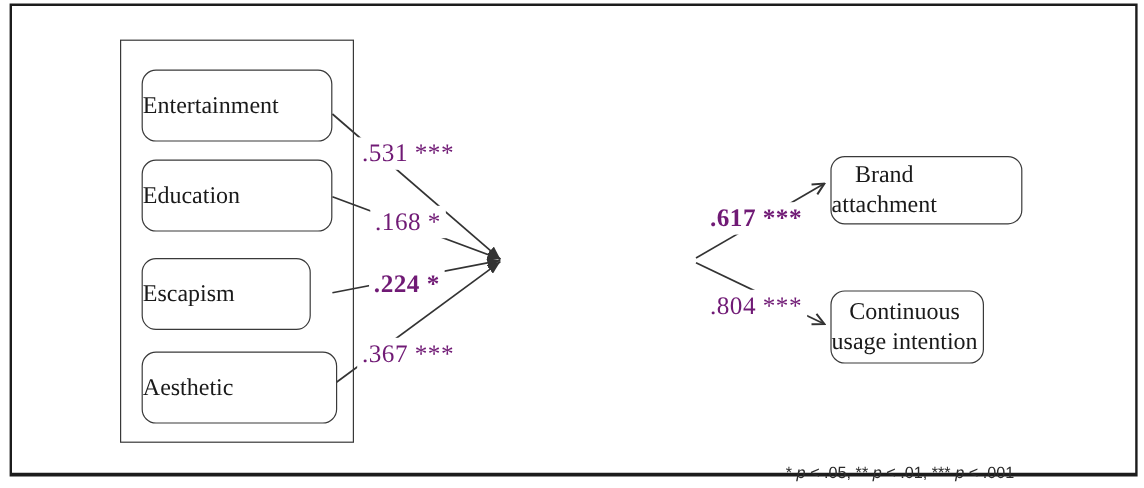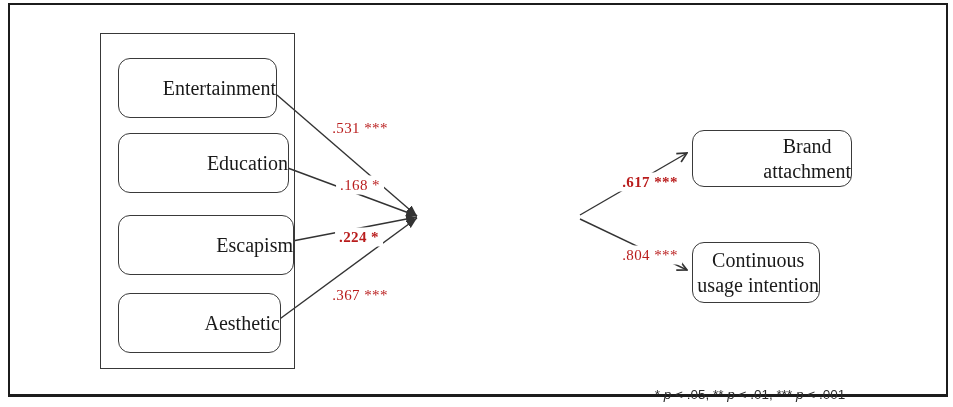--- a/index.html
+++ b/index.html
@@ -32,43 +32,42 @@
     left: 0; top: 0;
   }
   .node {
     position: absolute;
     box-sizing: border-box;
     border: 1.5px solid #3a3a3a;
     border-radius: 12px;
     background: #ffffff;
     display: flex;
     align-items: center;
-    justify-content: flex-end;
+    justify-content: flex-start;
     text-align: center;
     font-size: 20px;
     color: #1a1a1a;
   }
   .node .label { white-space: pre-line; line-height: 1.22; }
   .node-entertainment { left: 118px; top: 58px;  width: 159px; height: 60px; }
-  .node-education     { left: 118px; top: 133px; width: 171px; height: 60px; }
-  .node-escapism      { left: 118px; top: 215px; width: 176px; height: 60px; padding-left: 27px; }
+  .node-education     { left: 118px; top: 133px; width: 159px; height: 60px; }
+  .node-escapism      { left: 118px; top: 215px; width: 141px; height: 60px; }
   .node-aesthetic     { left: 118px; top: 293px; width: 163px; height: 60px; }
   .node-flow          { left: 422px; top: 186px; width: 157px; height: 62px; border-radius: 14px; }
   .node-brand         { left: 692px; top: 130px; width: 160px; height: 57px; }
   .node-usage         { left: 692px; top: 242px; width: 128px; height: 61px; }
   .coef {
     position: absolute;
     transform: translate(-50%, -50%);
     background: #ffffff;
     padding: 1px 4px;
-    font-size: 15px;
-    color: #b91c1c;
+    font-size: 21px;
+    color: #701a75;
     white-space: nowrap;
     letter-spacing: 0.4px;
-    margin-left: 20px;
   }
   .coef-entertainment { left: 340px; top: 128px; }
   .coef-education     { left: 340px; top: 185px; }
   .coef-escapism      { left: 339px; top: 237px; font-weight: bold; }
   .coef-aesthetic     { left: 340px; top: 295px; }
   .coef-brand         { left: 630px; top: 182px; font-weight: bold; }
   .coef-usage         { left: 630px; top: 255px; }
   .note {
     position: absolute;
     left: 750px; top: 362px;

